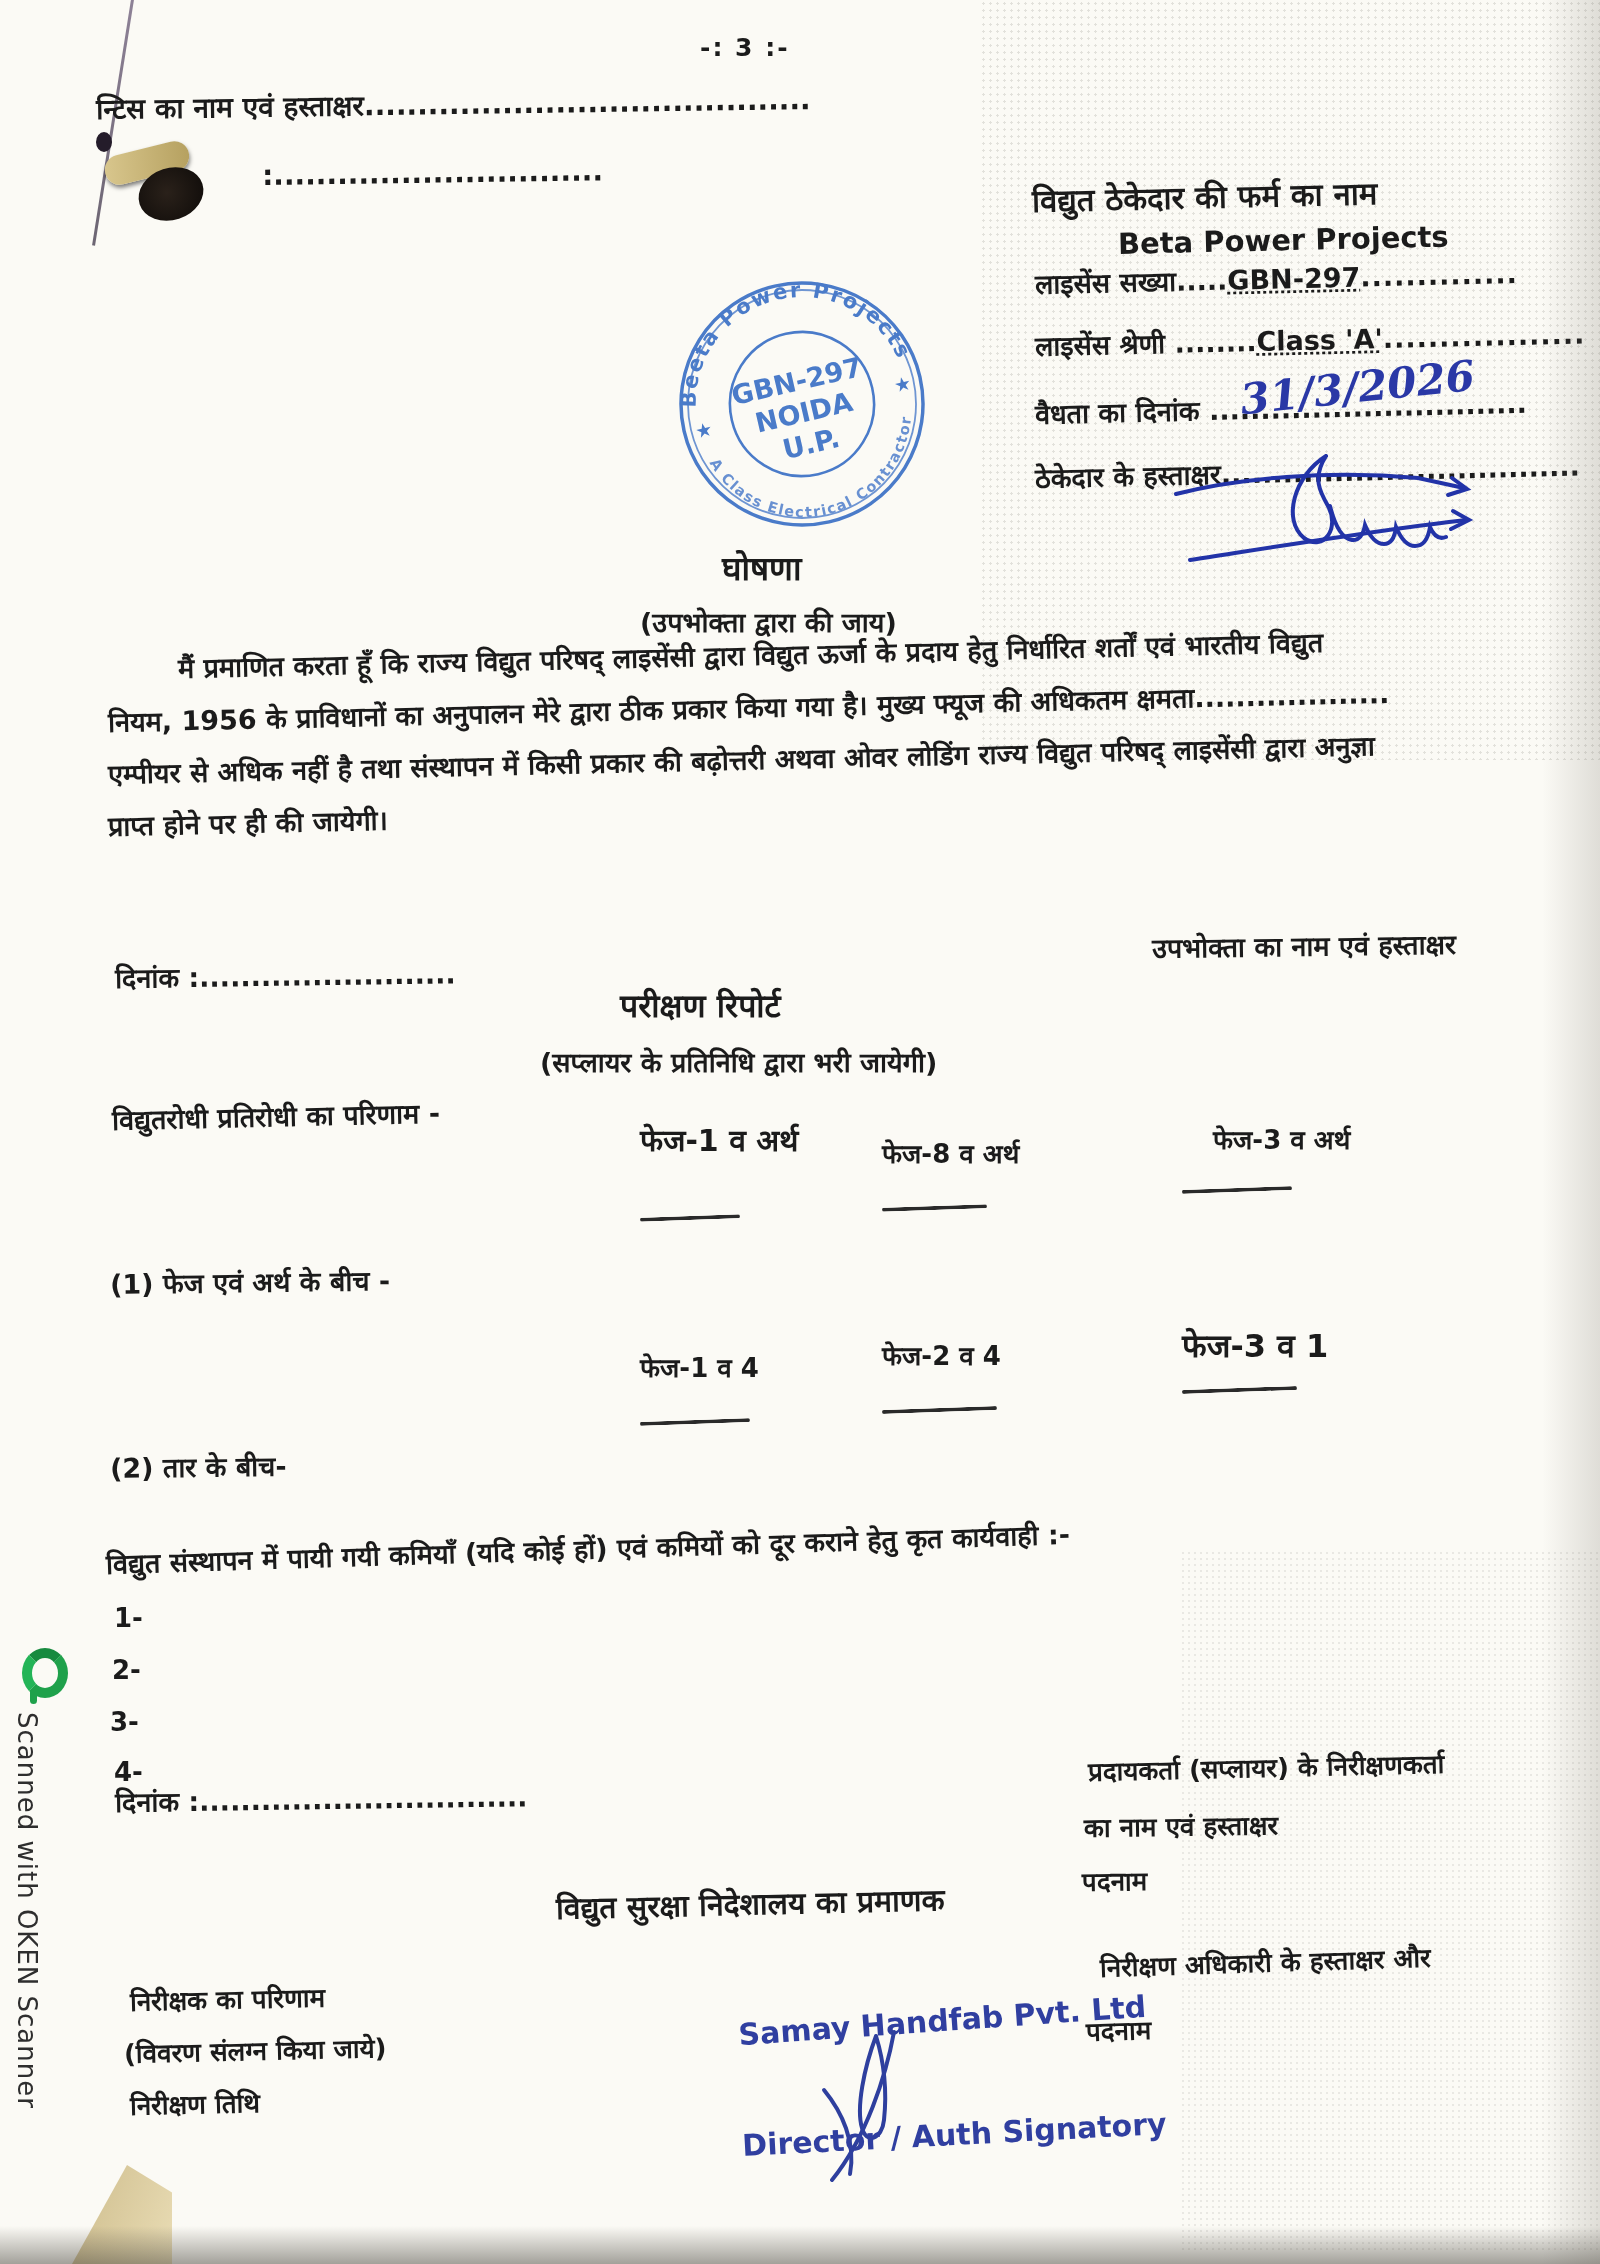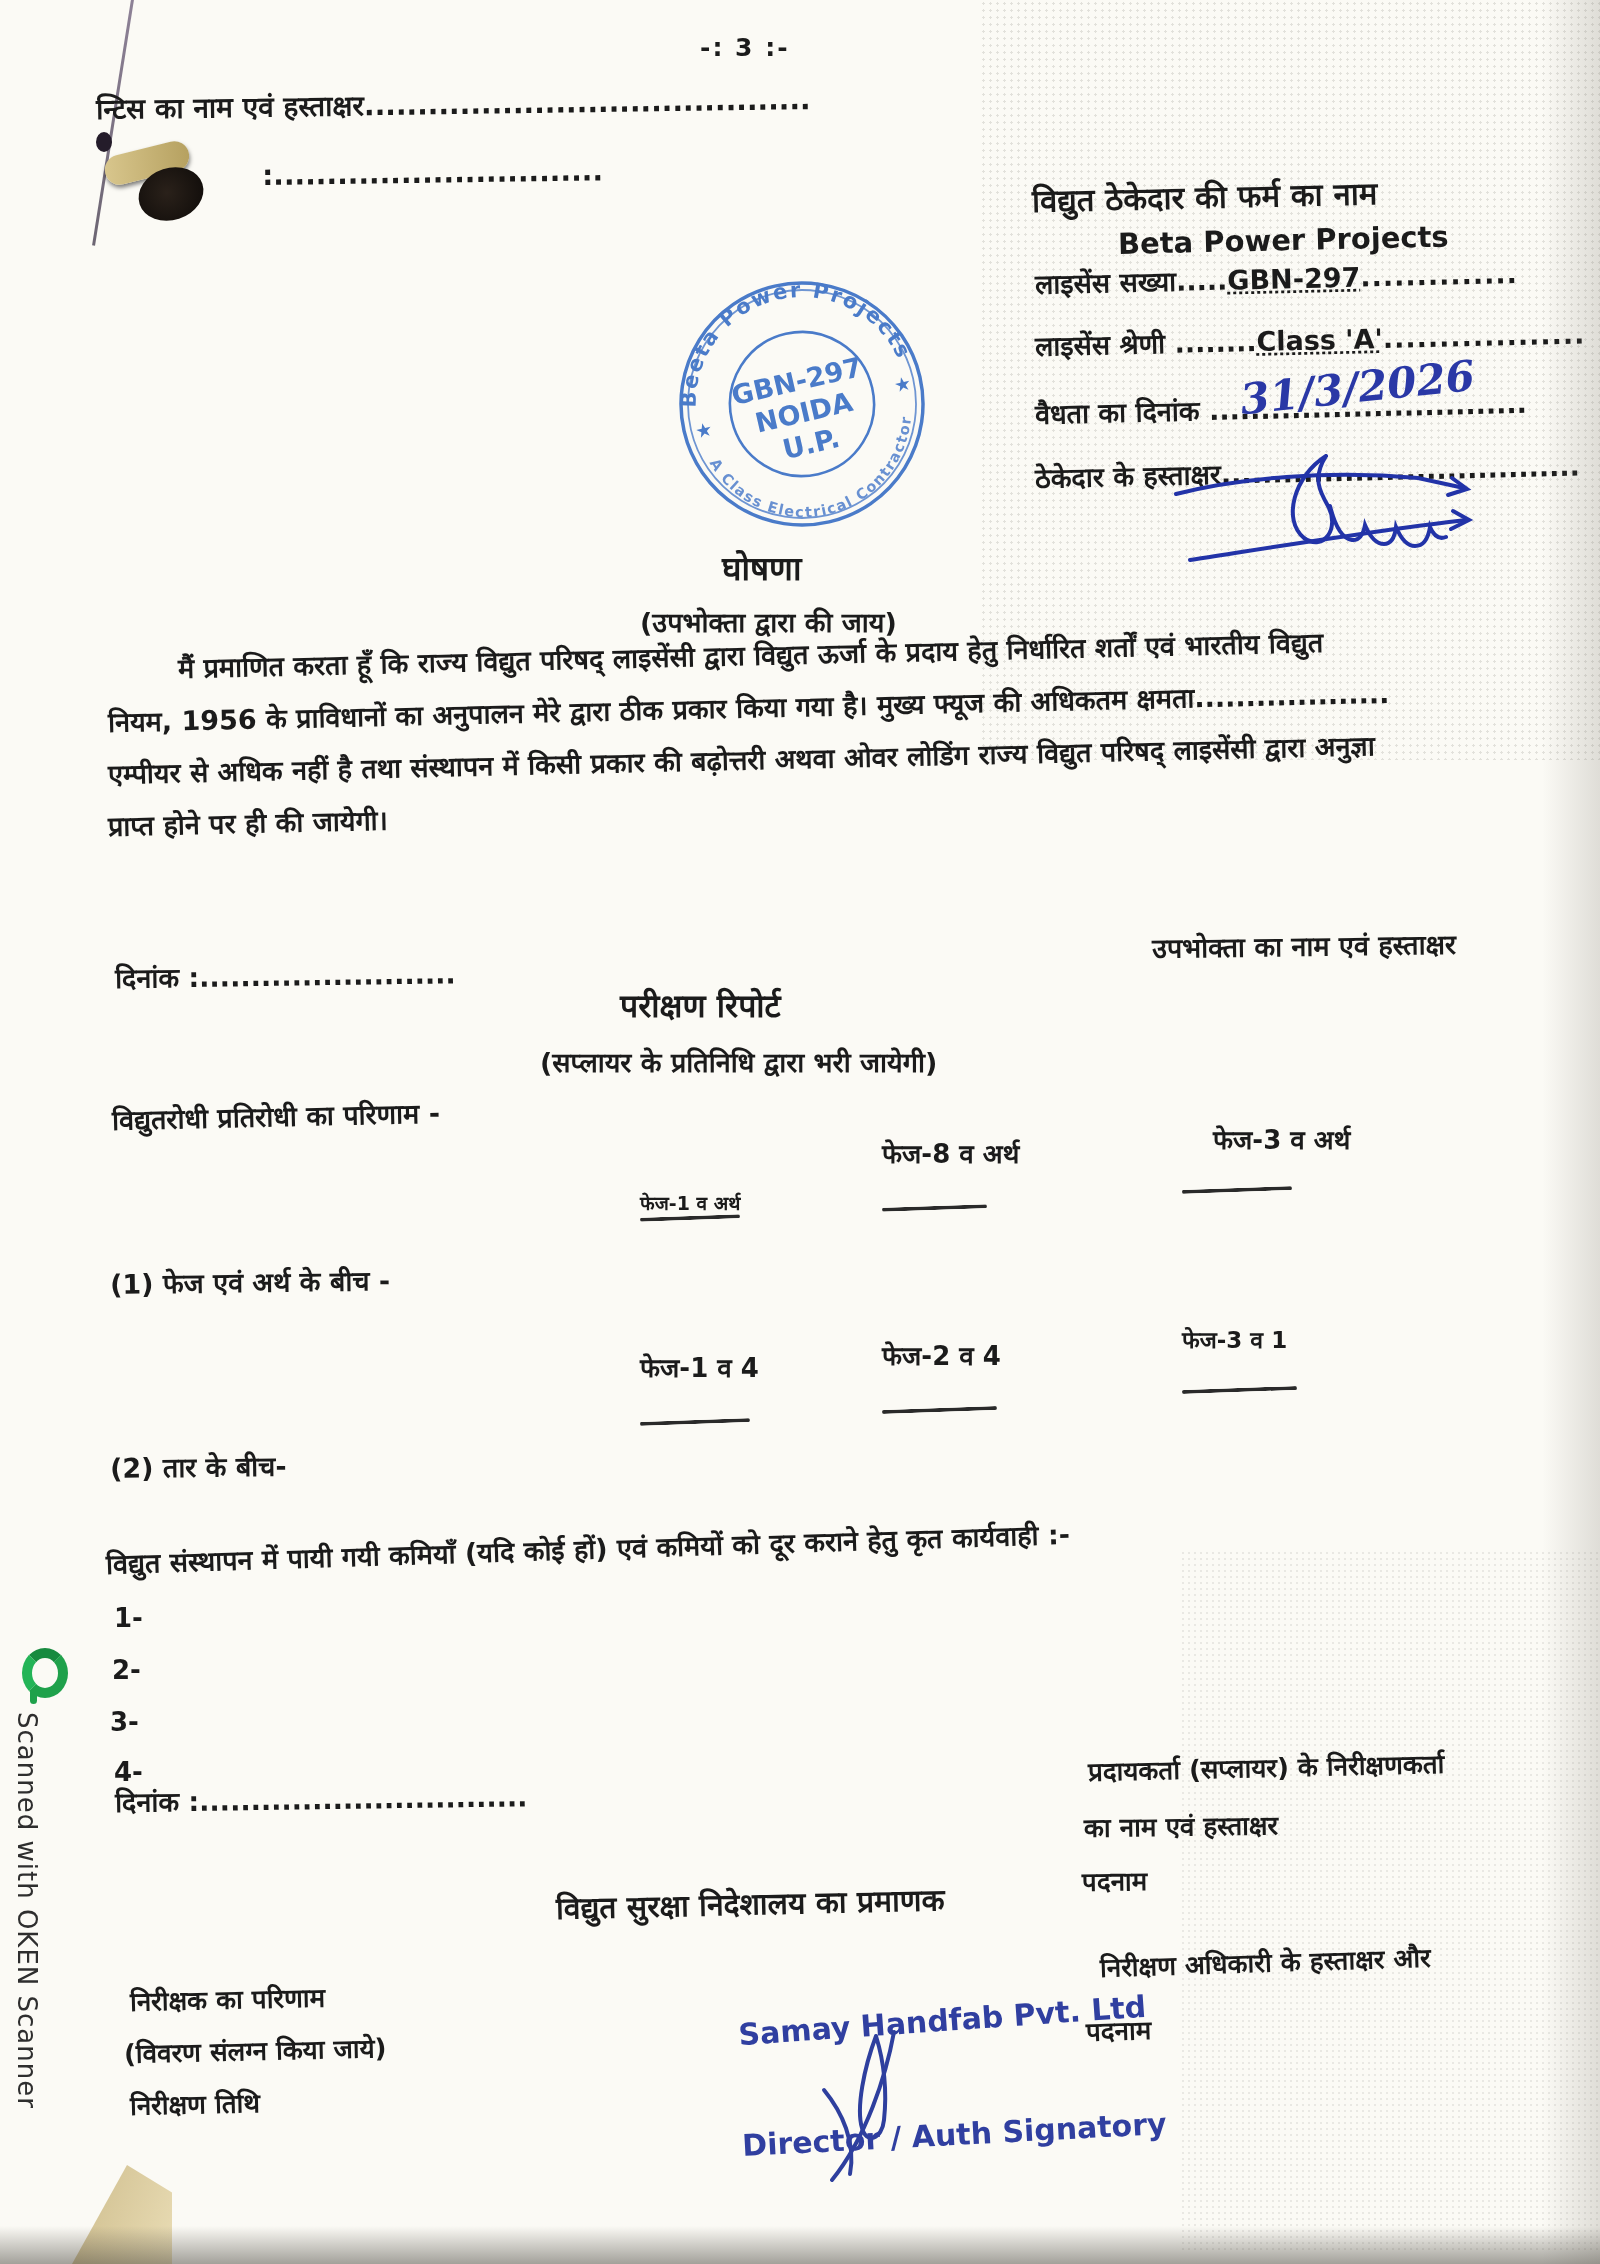--- a/index.html
+++ b/index.html
@@ -129,32 +129,32 @@
   <div class="t tilt2" style="left:108px;top:810px;font-size:27px;">प्राप्त होने पर ही की जायेगी।</div>
 
   <div class="t tilt1" style="left:1152px;top:932px;font-size:27px;">उपभोक्ता का नाम एवं हस्ताक्षर</div>
   <div class="t tilt1" style="left:115px;top:962px;font-size:27px;">दिनांक :.........................</div>
 
   <div class="t" style="left:620px;top:986px;font-size:32px;text-align:right;">परीक्षण रिपोर्ट</div>
   <div class="t" style="left:540px;top:1046px;font-size:27px;">(सप्लायर के प्रतिनिधि द्वारा भरी जायेगी)</div>
 
   <div class="t tilt2" style="left:112px;top:1104px;font-size:27px;">विद्युतरोधी प्रतिरोधी का परिणाम -</div>
 
-  <div class="t" style="left:640px;top:1192px;font-size:19px;text-align:center;">फेज-1 व अर्थ</div>
+  <div class="t" style="left:640px;top:1122px;font-size:30px;text-align:center;">फेज-1 व अर्थ</div>
   <div class="t" style="left:882px;top:1138px;font-size:26px;">फेज-8 व अर्थ</div>
   <div class="t" style="left:1182px;top:1124px;font-size:26px;margin-left:31px;">फेज-3 व अर्थ</div>
   <div class="blank" style="left:640px;top:1216px;width:100px;transform:rotate(-2deg);"></div>
   <div class="blank" style="left:882px;top:1206px;width:105px;transform:rotate(-2deg);"></div>
   <div class="blank" style="left:1182px;top:1188px;width:110px;transform:rotate(-2deg);"></div>
 
   <div class="t tilt1" style="left:110px;top:1268px;font-size:27px;">(1)    फेज एवं अर्थ के बीच -</div>
 
   <div class="t" style="left:640px;top:1352px;font-size:26px;">फेज-1 व 4</div>
   <div class="t" style="left:882px;top:1340px;font-size:26px;">फेज-2 व 4</div>
-  <div class="t" style="left:1182px;top:1326px;font-size:23px;">फेज-3 व 1</div>
+  <div class="t" style="left:1182px;top:1326px;font-size:32px;">फेज-3 व 1</div>
   <div class="blank" style="left:640px;top:1420px;width:110px;transform:rotate(-2deg);"></div>
   <div class="blank" style="left:882px;top:1408px;width:115px;transform:rotate(-2deg);"></div>
   <div class="blank" style="left:1182px;top:1388px;width:115px;transform:rotate(-2deg);"></div>
 
   <div class="t tilt1" style="left:110px;top:1452px;font-size:27px;">(2)    तार के बीच-</div>
 
   <div class="t tilt3" style="left:106px;top:1548px;font-size:27px;">विद्युत संस्थापन में पायी गयी कमियाँ (यदि कोई हों) एवं कमियों को दूर कराने हेतु कृत कार्यवाही :-</div>
   <div class="t" style="left:114px;top:1602px;font-size:26px;">1-</div>
   <div class="t" style="left:112px;top:1654px;font-size:26px;">2-</div>
   <div class="t" style="left:110px;top:1706px;font-size:26px;">3-</div>

